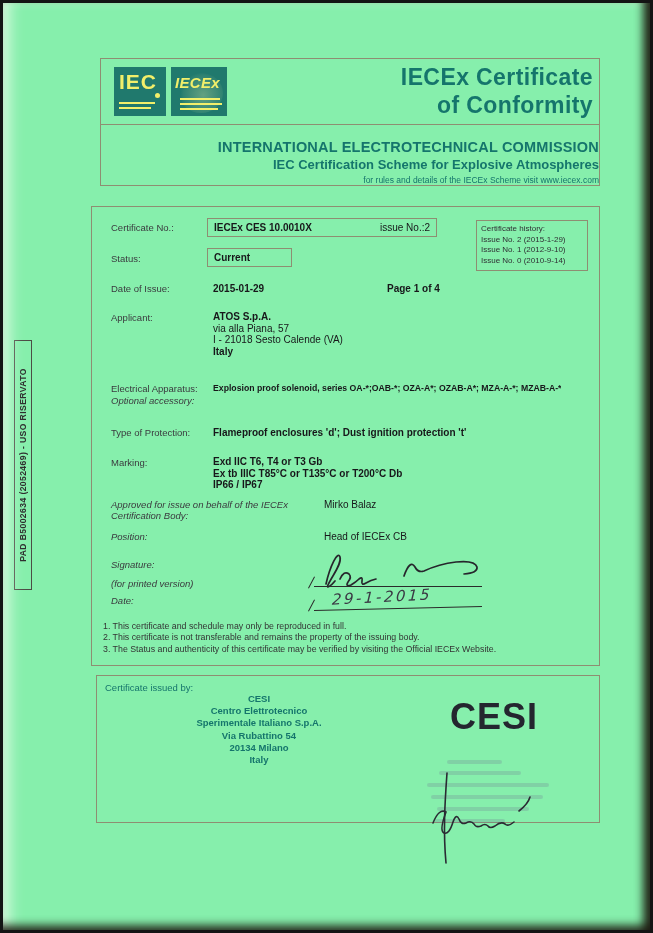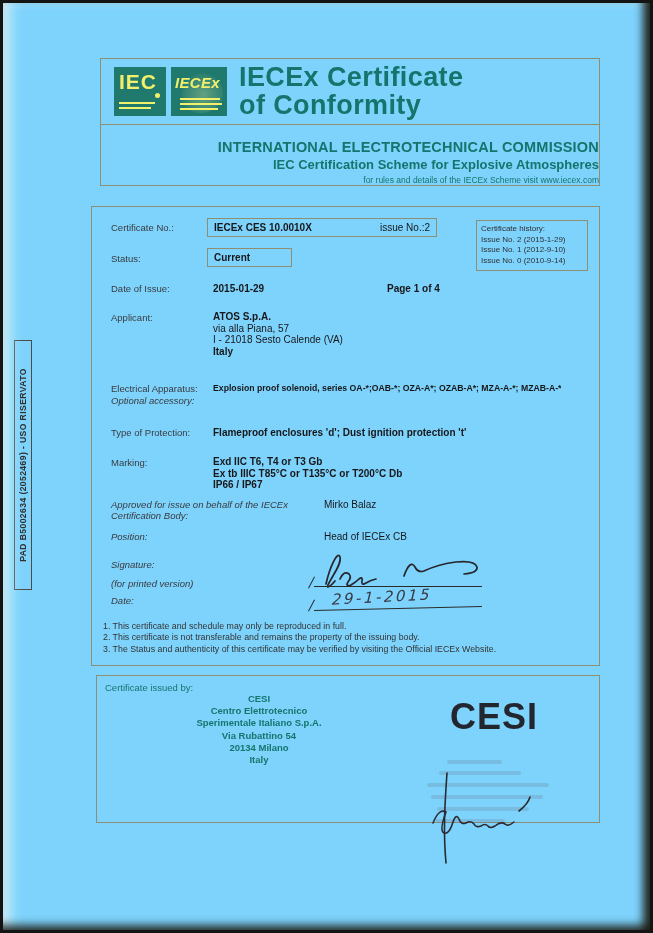--- a/index.html
+++ b/index.html
@@ -1,18 +1,18 @@
 <!DOCTYPE html>
 <html><head>
 <meta charset="utf-8">
 <style>
   html,body { margin:0; padding:0; background:#4a4a44; }
   .page {
     position:relative; width:653px; height:933px; margin:0 auto;
-    background:#7dd3fc; box-sizing:border-box;
+    background:#86efac; box-sizing:border-box;
     border:3px solid #141414; overflow:hidden;
     font-family:"Liberation Sans", sans-serif;
   }
   .page::before {
     content:""; position:absolute; inset:0; pointer-events:none; z-index:9;
     box-shadow:
       inset -13px 0 9px -6px rgba(28,26,16,0.92),
       inset 0 -11px 9px -6px rgba(28,26,16,0.85),
       inset 16px 0 16px -11px rgba(255,255,246,0.8),
       inset 0 8px 10px -8px rgba(255,255,246,0.35);
@@ -42,22 +42,22 @@
   .iec-dot  { position:absolute; right:6px; top:26px; width:5px; height:5px; border-radius:50%; background:#f2ef6a; }
   .iec-rule { position:absolute; height:2px; background:#f2ef6a; }
   .iec-r1 { left:5px; bottom:12px; width:36px; }
   .iec-r2 { left:5px; bottom:7px;  width:32px; }
   .iecex-word { position:absolute; left:4px; top:7px; color:#f2ef6a; font-weight:bold; font-style:italic; font-size:15px; letter-spacing:0.3px; }
   .iecex-rule { position:absolute; height:2px; background:#f2ef6a; }
   .iecex-r1 { left:9px; bottom:16px; width:40px; }
   .iecex-r2 { left:9px; bottom:11px; width:42px; }
   .iecex-r3 { left:9px; bottom:6px;  width:38px; }
   .cert-title {
-    position:absolute; left:138px; right:6px; top:4px; text-align:left;
-    color:#15756c; font-weight:bold; font-size:27px; line-height:28px; letter-spacing:0.4px;
+    position:absolute; left:138px; right:6px; top:4px; text-align:right;
+    color:#15756c; font-weight:bold; font-size:23px; line-height:28px; letter-spacing:0.4px;
   }
   .org1 { margin-top:14px; font-size:14.5px; font-weight:bold; letter-spacing:0.2px; }
   .org2 { margin-top:2px;  font-size:13px;   font-weight:bold; }
   .org3 { margin-top:3px;  font-size:8.5px; }
 
   
   .main-box { left:88px; top:203px; width:509px; height:460px; }
   .lbl { position:absolute; font-size:9.5px; color:#3a3a3e; white-space:nowrap; }
   .it  { font-style:italic; }
   .val { position:absolute; font-size:10px; font-weight:bold; color:#17171a; white-space:nowrap; }

